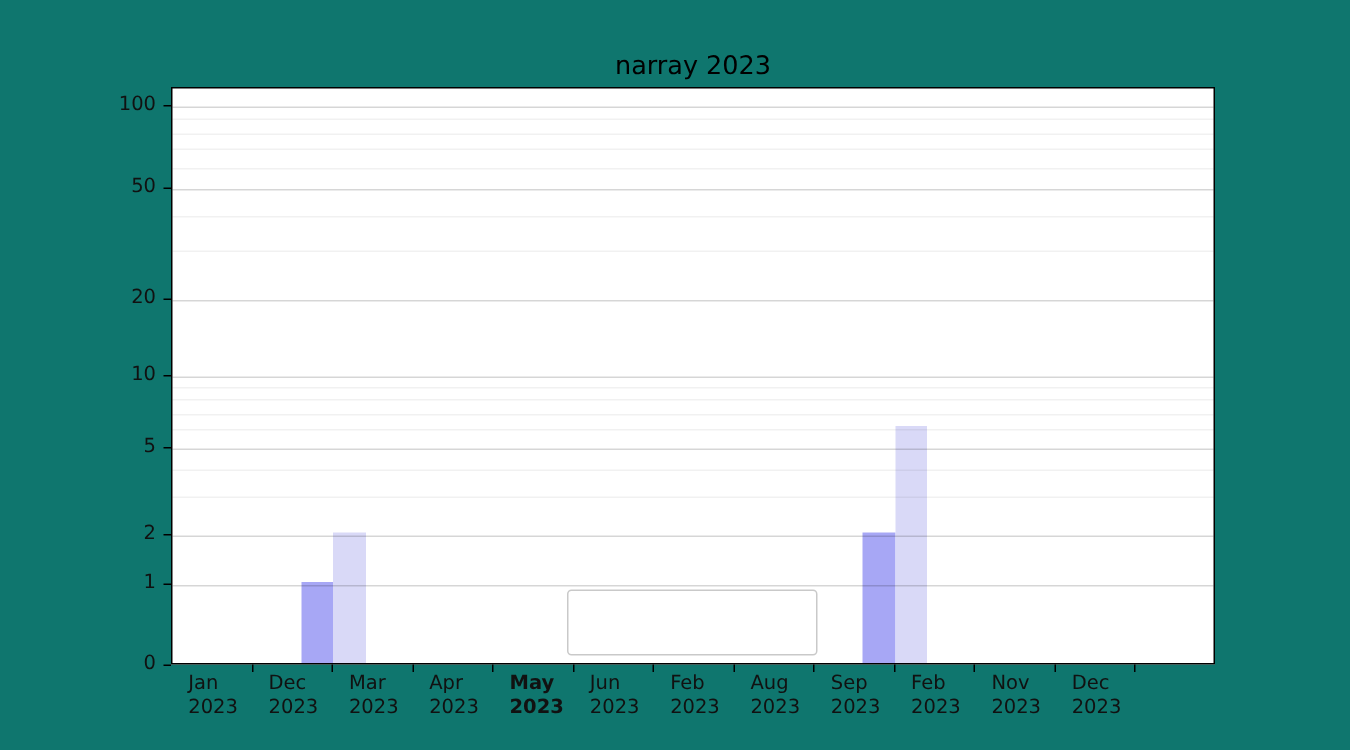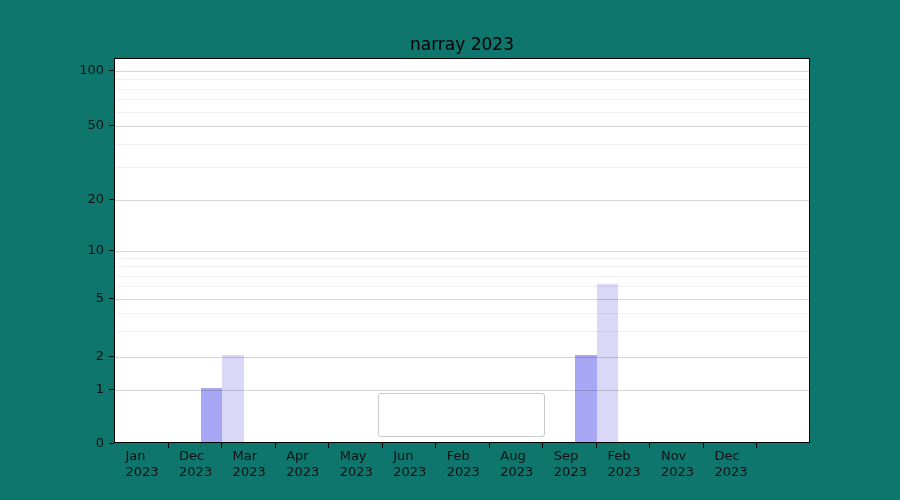--- a/index.html
+++ b/index.html
@@ -182,21 +182,21 @@
       <div class="xtick-label" style="left: 232.615px;">
         <div>Mar</div>
         <div>2023</div>
       </div>
       <div class="xtick-mark" style="left: 328.154px;"></div>
       <div class="xtick-label" style="left: 286.154px;">
         <div>Apr</div>
         <div>2023</div>
       </div>
       <div class="xtick-mark" style="left: 381.692px;"></div>
-      <div class="xtick-label" style="left: 339.692px;">
+      <div class="xtick-label" style="left: 339.692px; font-weight: bold;">
         <div>May</div>
         <div>2023</div>
       </div>
       <div class="xtick-mark" style="left: 435.231px;"></div>
       <div class="xtick-label" style="left: 393.231px;">
         <div>Jun</div>
         <div>2023</div>
       </div>
       <div class="xtick-mark" style="left: 488.769px;"></div>
       <div class="xtick-label" style="left: 446.769px;">

